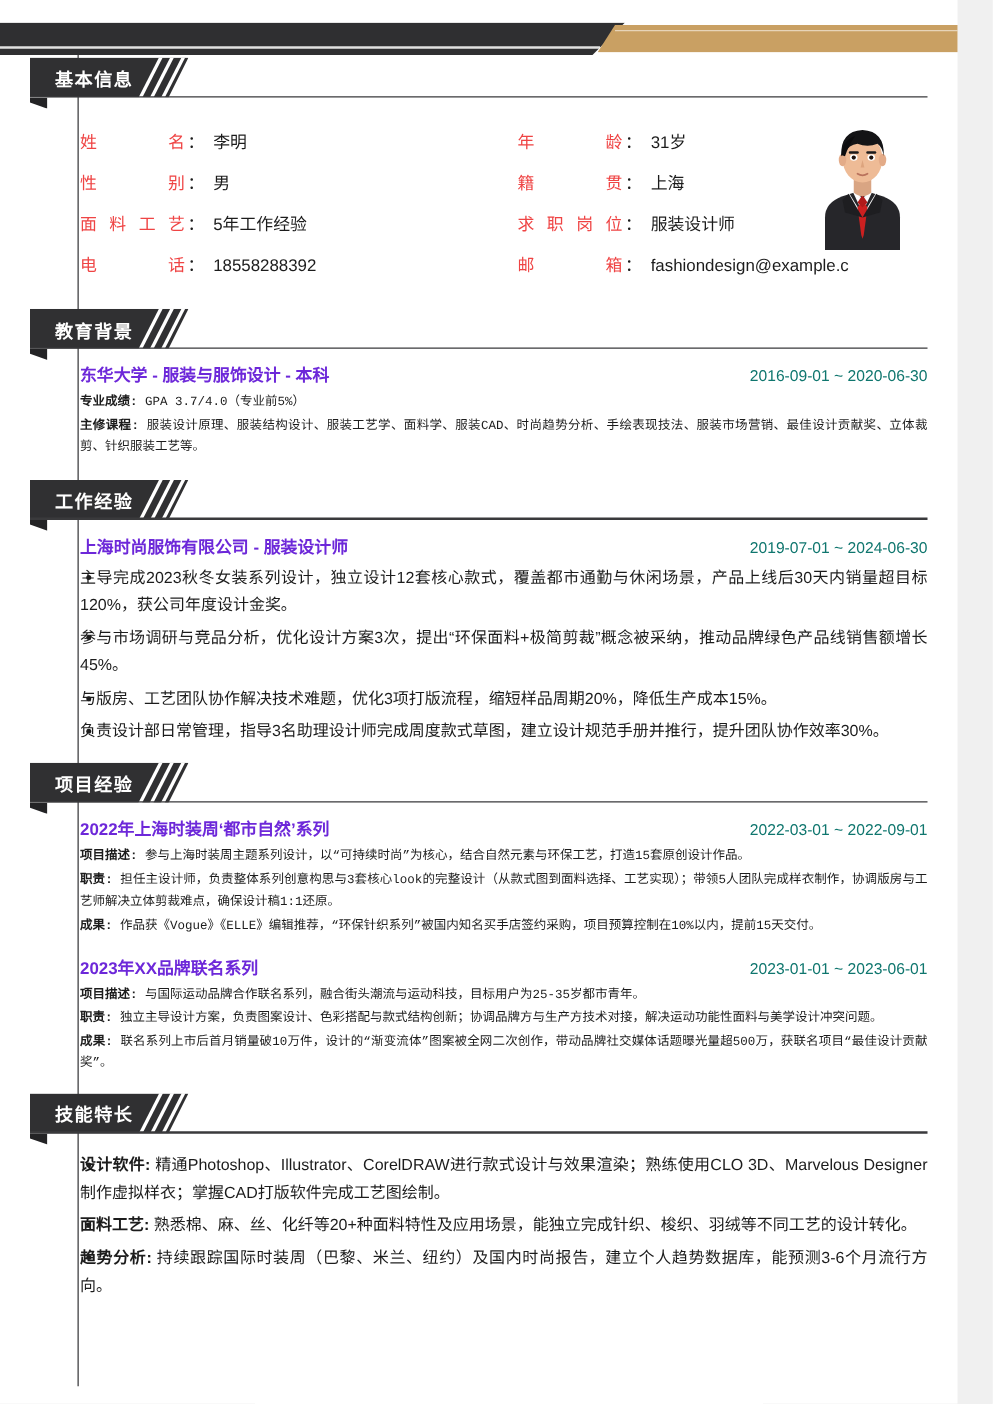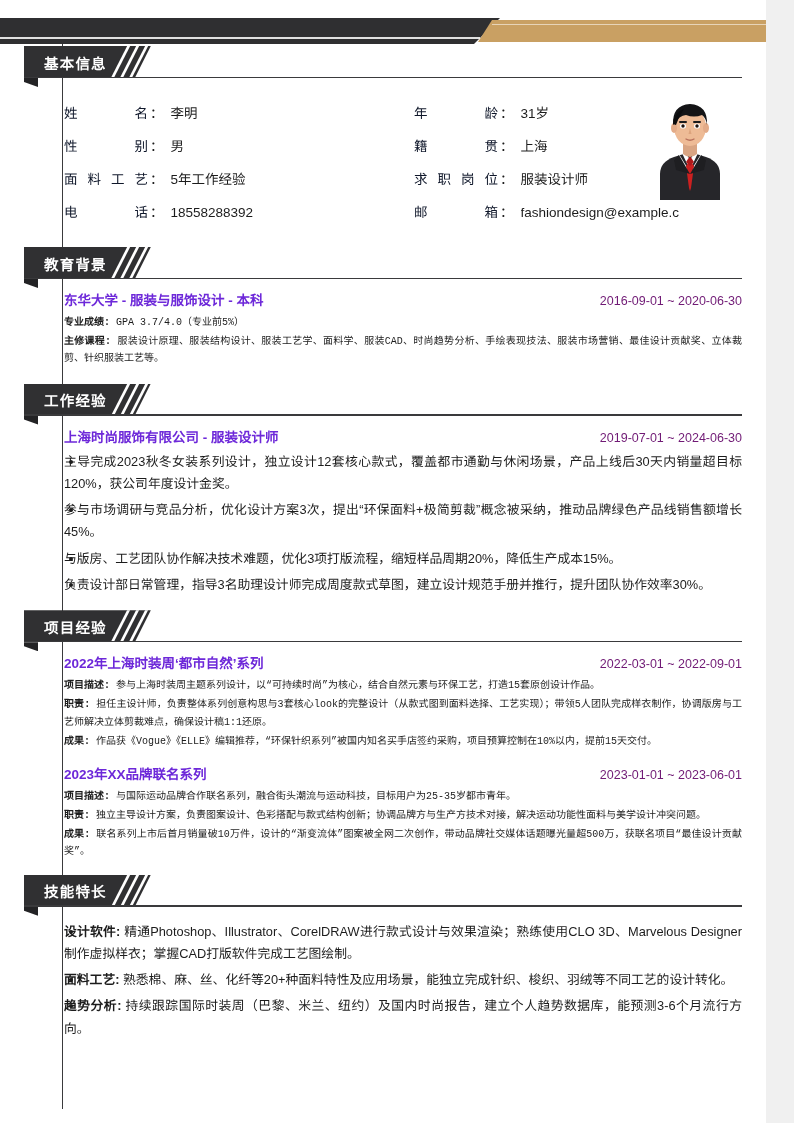--- a/index.html
+++ b/index.html
@@ -148,21 +148,21 @@
     display: flex;
     align-items: baseline;
     font-size: 13.5px;
     white-space: nowrap;
   }
   .info-label {
     display: inline-block;
     width: 84px;
     text-align: justify;
     text-align-last: justify;
-    color: #0f172a;
+    color: #ef4444;
   }
   .info-colon { padding: 0 7px 0 2px; }
   .info-value { color: #1c1c1c; overflow: hidden; }
   .info-value.clipped { max-width: 196px; }
 
   .avatar {
     position: absolute;
     right: 8px;
     top: 4px;
     width: 88px;
@@ -179,21 +179,21 @@
     align-items: baseline;
     margin-bottom: 5px;
   }
   .entry-title {
     font-size: 13.5px;
     font-weight: bold;
     color: #6d28d9;
   }
   .entry-date {
     font-size: 12.5px;
-    color: #701a75;
+    color: #0f766e;
     white-space: nowrap;
     padding-left: 12px;
   }
   .line {
     font-size: 10px;
     line-height: 1.72;
     margin: 0 0 2px 0;
     text-align: justify;
     font-family: Liberation Mono, monospace;
   }

